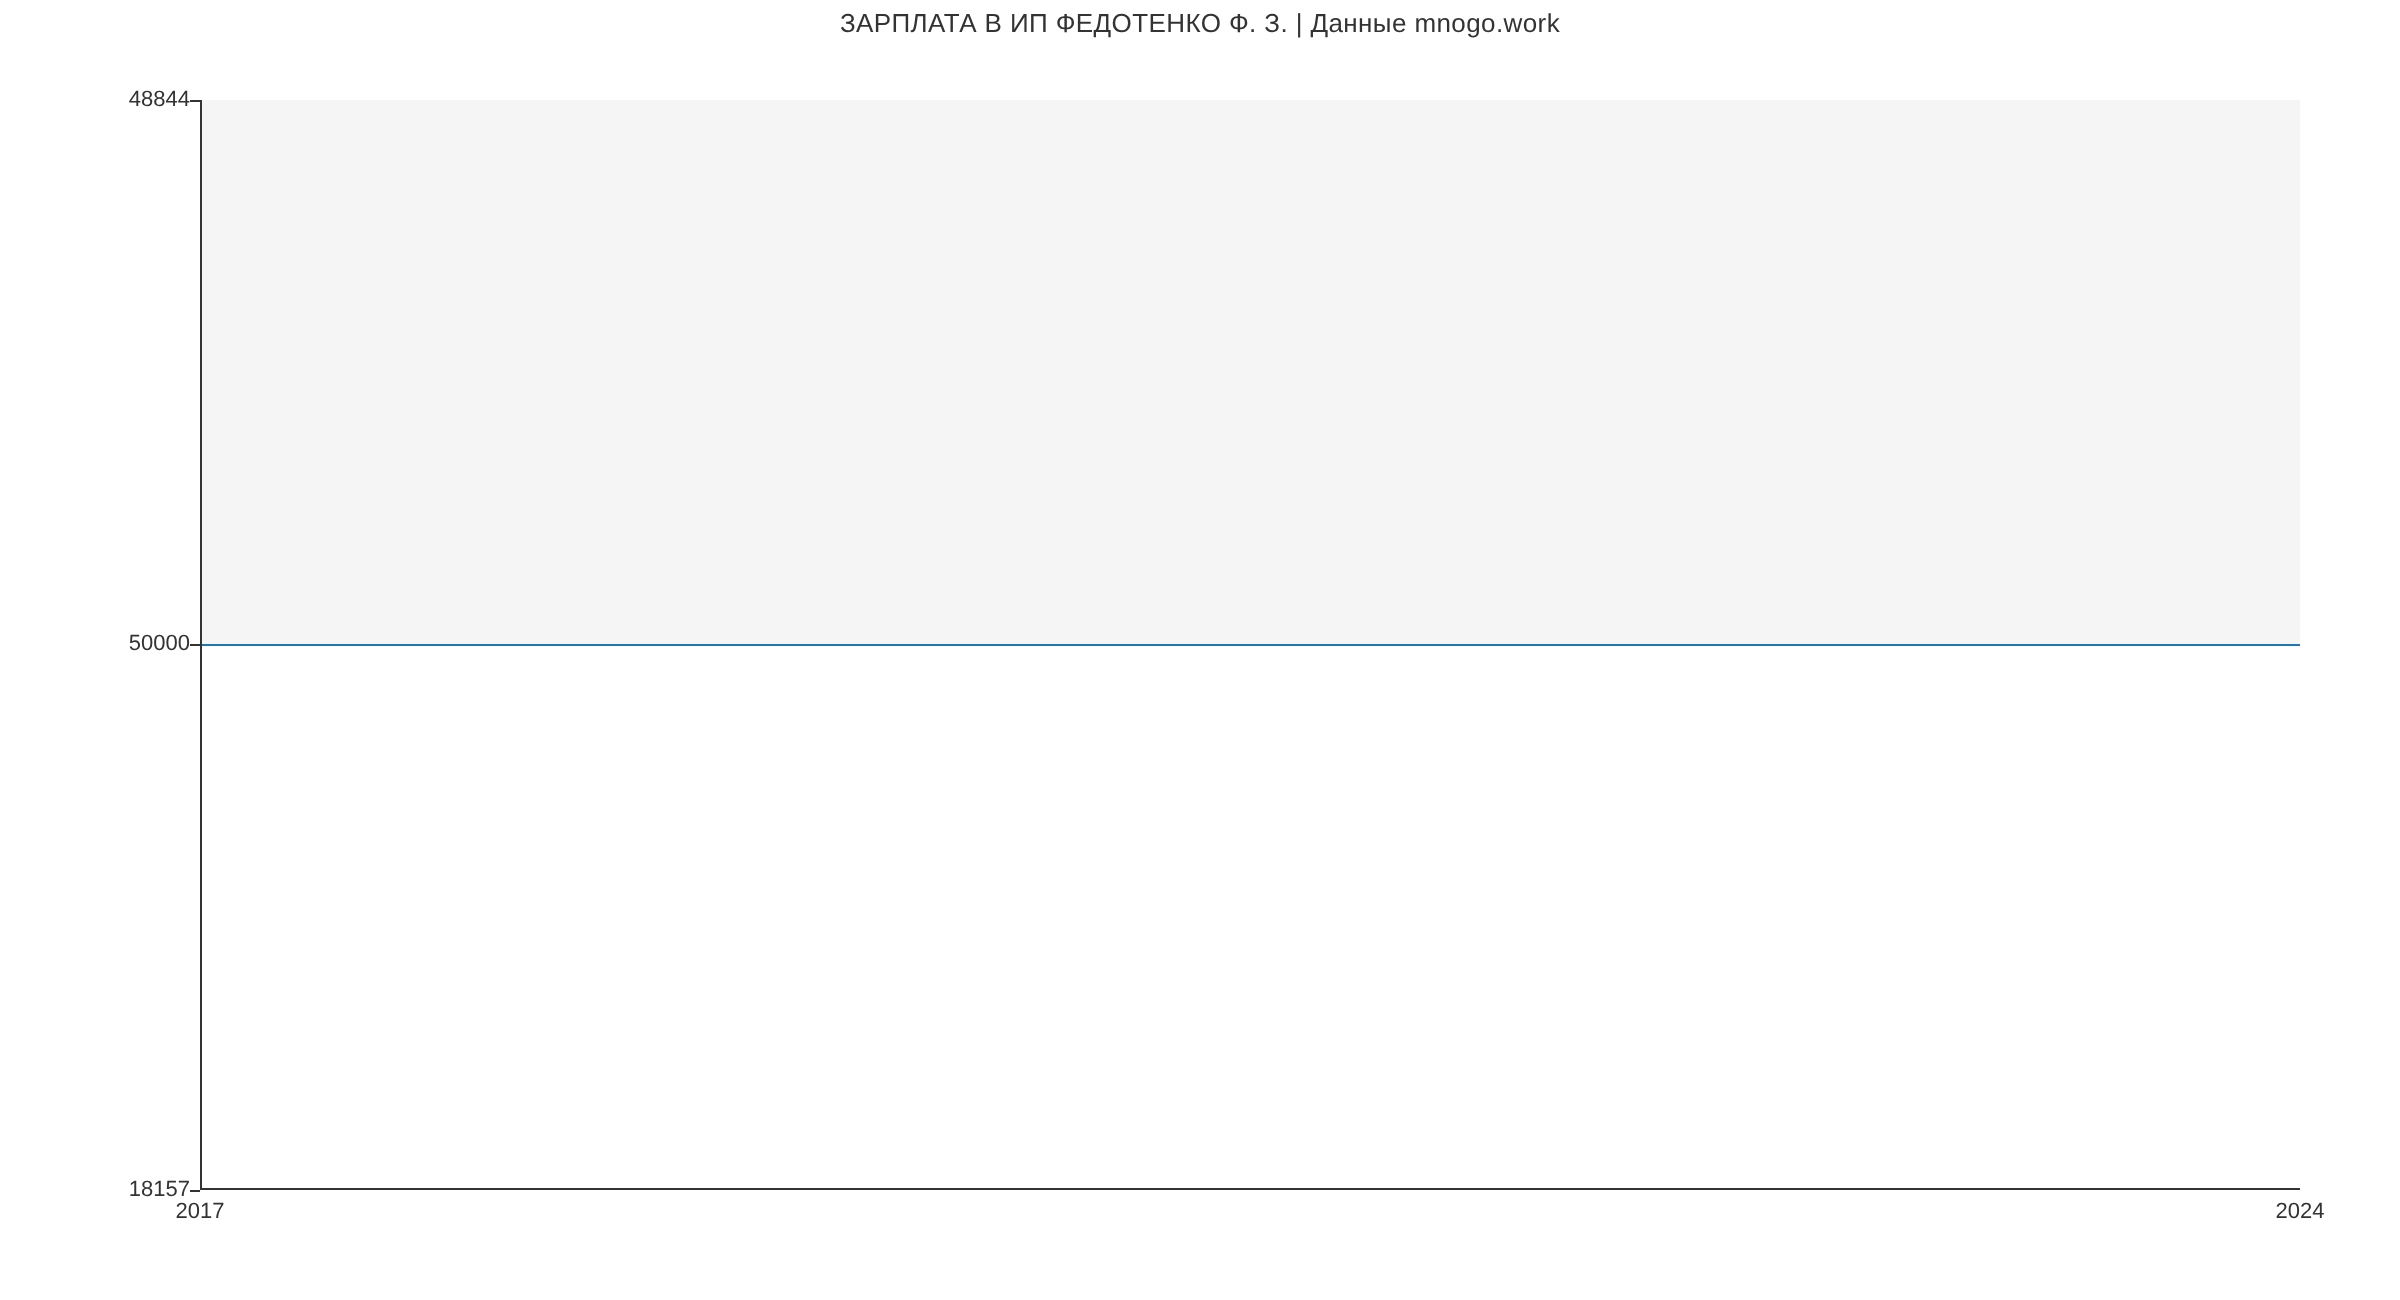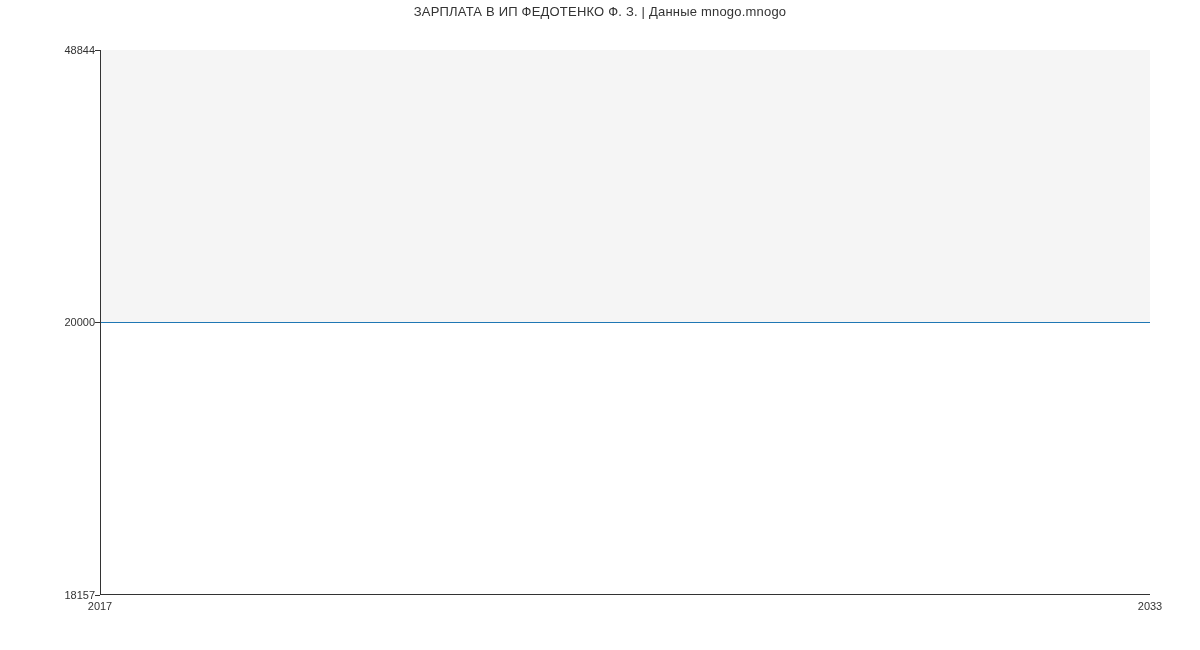--- a/index.html
+++ b/index.html
@@ -81,32 +81,32 @@
     color: #333;
     transform: translateX(-50%);
     white-space: nowrap;
   }
 </style>
 </head>
 <body>
 
 <div class="chart-container">
 
-  <div class="chart-title">ЗАРПЛАТА В ИП ФЕДОТЕНКО Ф. З. | Данные mnogo.mnogo</div>
+  <div class="chart-title">ЗАРПЛАТА В ИП ФЕДОТЕНКО Ф. З. | Данные mnogo.work</div>
 
   <div class="y-tick-mark" style="top:50px;"></div>
   <div class="y-tick-mark" style="top:322px;"></div>
   <div class="y-tick-mark" style="top:595px;"></div>
 
   <div class="y-tick-label" style="top:50px;">48844</div>
-  <div class="y-tick-label" style="top:322px;">20000</div>
+  <div class="y-tick-label" style="top:322px;">50000</div>
   <div class="y-tick-label" style="top:595px;">18157</div>
 
   <div class="x-tick-label" style="left:100px;text-align:right;">2017</div>
-  <div class="x-tick-label" style="left:1150px;">2033</div>
+  <div class="x-tick-label" style="left:1150px;">2024</div>
 
   <div class="plot-area">
 
     <div class="plot-bottom-white" style="height:272px;"></div>
 
     <div class="gridline-mid" style="top:272px;"></div>
 
     <div class="data-line" style="top:272px;"></div>
   </div>
 

